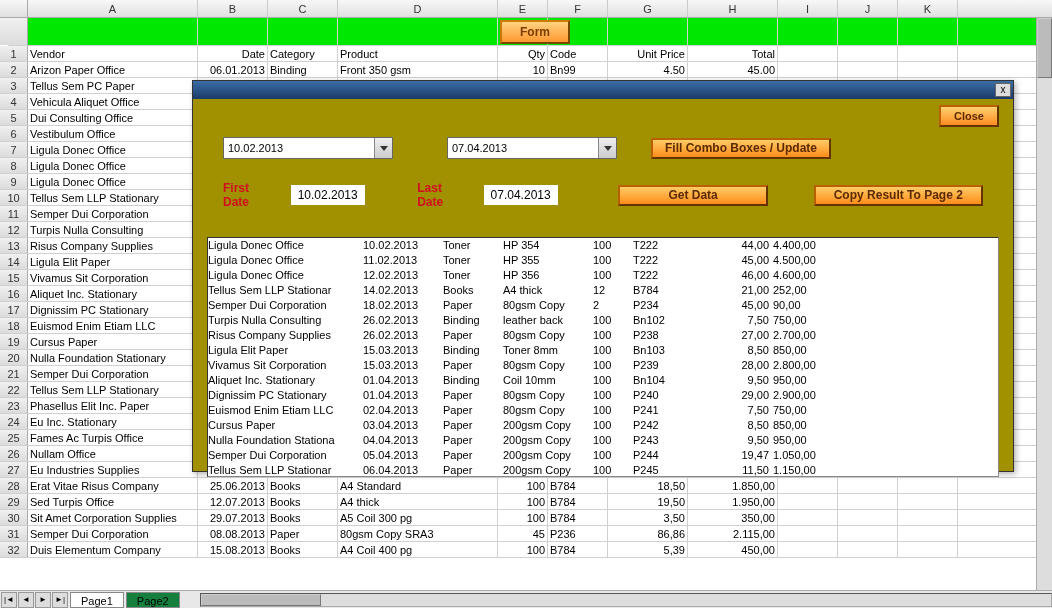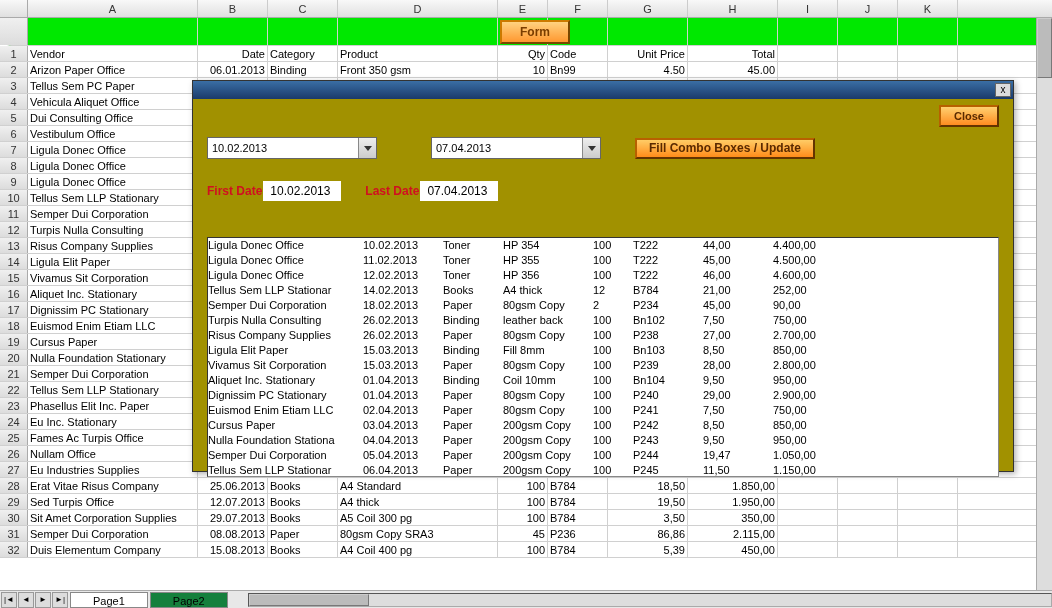--- a/index.html
+++ b/index.html
@@ -32,54 +32,54 @@
 .cJ { width: 60px; }
 .cK { width: 60px; }
 
 
 .form-btn { position: absolute; left: 500px; top: 2px; width: 70px; height: 24px; background: linear-gradient(#ffd280, #ff9830); border: 2px outset #cc7a00; color: #7a3d00; font-weight: bold; font-size: 12px; cursor: pointer; }
 
 
 .modal { position: absolute; left: 192px; top: 80px; width: 822px; height: 392px; background: #a19100; border: 1px solid #333; box-shadow: 2px 2px 6px rgba(0,0,0,0.3); }
 .modal-title { height: 18px; background: linear-gradient(#3a6ea5, #1a3a6a); display: flex; justify-content: flex-end; align-items: center; }
 .modal-close-x { width: 16px; height: 14px; background: #ddd; border: 1px solid #666; text-align: center; line-height: 12px; font-size: 10px; margin-right: 2px; cursor: pointer; font-family: Arial; }
-.modal-body { padding: 8px 14px; position: relative; height: calc(100% - 18px); }
+.modal-body { padding: 8px 30px; position: relative; height: calc(100% - 18px); }
 .close-btn { position: absolute; right: 14px; top: 6px; width: 60px; height: 22px; background: linear-gradient(#ffd070, #ff8c20); border: 2px outset #b86000; color: #5a2a00; font-weight: bold; font-size: 11px; cursor: pointer; }
 
 .controls-row { display: flex; align-items: center; margin-top: 30px; gap: 12px; }
 .combo { width: 170px; height: 22px; background: #fff; border: 1px solid #666; display: flex; align-items: center; padding: 0 4px; position: relative; }
 .combo .arrow { position: absolute; right: 0; top: 0; width: 18px; height: 100%; background: linear-gradient(#eee, #ccc); border-left: 1px solid #888; display: flex; align-items: center; justify-content: center; }
 .combo .arrow::after { content: ""; border-left: 4px solid transparent; border-right: 4px solid transparent; border-top: 5px solid #333; }
 
 .orange-btn { background: linear-gradient(#ffcc66, #ff8c1a); border: 2px outset #b86000; color: #5a2a00; font-weight: bold; font-size: 12px; height: 21px; cursor: pointer; padding: 0 10px; }
 .fill-btn { width: 180px; margin-left: 22px; }
 .get-btn { width: 160px; }
 .copy-btn { width: 180px; }
 
-.labels-row { display: flex; align-items: center; margin-top: 22px; gap: 1px; }
+.labels-row { display: flex; align-items: center; margin-top: 22px; gap: 16px; }
 .lbl { color: #d01020; font-weight: bold; font-size: 12px; }
 .val-box { background: #fff; border: 1px solid transparent; padding: 2px 6px; width: 78px; font-size: 12px; }
 
 .listbox { position: absolute; left: 14px; top: 138px; right: 14px; height: 240px; background: #fff; border: 1px inset #888; overflow: hidden; }
 .listbox-inner { overflow-y: scroll; height: 100%; }
 .lb-row { display: flex; height: 15px; line-height: 15px; font-size: 11px; }
 .lb-row > div { overflow: hidden; white-space: nowrap; padding-right: 4px; }
 .lbc0 { width: 155px; }
 .lbc1 { width: 80px; }
 .lbc2 { width: 60px; }
 .lbc3 { width: 90px; }
 .lbc4 { width: 40px; }
 .lbc5 { width: 70px; }
-.lbc6 { width: 70px; padding-right: 20px; }
+.lbc6 { width: 70px; text-align: right; padding-right: 20px; }
 .lbc7 { width: 80px; text-align: left; }
 
 
 .sheet-tabs { position: absolute; bottom: 0; left: 0; right: 0; height: 18px; background: #e8e8e8; border-top: 1px solid #aaa; display: flex; align-items: center; }
 .nav-btn { width: 16px; height: 16px; border: 1px solid #999; background: #ddd; margin-left: 1px; display: flex; align-items: center; justify-content: center; font-size: 8px; cursor: pointer; }
-.tab { padding: 0 22px; height: 16px; line-height: 16px; border: 1px solid #888; background: #fff; margin-left: 2px; font-size: 11px; cursor: pointer; }
+.tab { padding: 0 10px; height: 16px; line-height: 16px; border: 1px solid #888; background: #fff; margin-left: 2px; font-size: 11px; cursor: pointer; }
 .tab.inactive { background: #15803d; }
 .hscroll { flex: 1; margin-left: 20px; height: 14px; background: #ddd; border: 1px inset #aaa; position: relative; }
 .hthumb { position: absolute; left: 0; width: 120px; height: 100%; background: #bbb; border: 1px outset #ccc; }
 
 .vscroll { position: absolute; right: 0; top: 18px; bottom: 18px; width: 16px; background: #ddd; border-left: 1px solid #aaa; }
 .vthumb { position: absolute; top: 0; width: 100%; height: 60px; background: #bbb; border: 1px outset #ccc; }
 </style>
 </head>
 <body>
 
@@ -586,21 +586,23 @@
       </div>
       <button class="orange-btn fill-btn">Fill Combo Boxes / Update</button>
     </div>
     <div class="labels-row">
       <span class="lbl">First Date</span>
       <span class="val-box">10.02.2013</span>
       <div style="width:22px"></div>
       <span class="lbl">Last Date</span>
       <span class="val-box">07.04.2013</span>
       <div style="width:30px"></div>
+      <button class="orange-btn get-btn">Get Data</button>
       <div style="width:14px"></div>
+      <button class="orange-btn copy-btn">Copy Result To Page 2</button>
     </div>
     <div class="listbox">
       <div class="listbox-inner" id="listbox-inner">
           <div class="lb-row">
             <div class="lbc0">Ligula Donec Office</div>
             <div class="lbc1">10.02.2013</div>
             <div class="lbc2">Toner</div>
             <div class="lbc3">HP 354</div>
             <div class="lbc4">100</div>
             <div class="lbc5">T222</div>
@@ -664,21 +666,21 @@
             <div class="lbc3">80gsm Copy</div>
             <div class="lbc4">100</div>
             <div class="lbc5">P238</div>
             <div class="lbc6">27,00</div>
             <div class="lbc7">2.700,00</div>
           </div>
           <div class="lb-row">
             <div class="lbc0">Ligula Elit Paper</div>
             <div class="lbc1">15.03.2013</div>
             <div class="lbc2">Binding</div>
-            <div class="lbc3">Fill 8mm</div>
+            <div class="lbc3">Toner 8mm</div>
             <div class="lbc4">100</div>
             <div class="lbc5">Bn103</div>
             <div class="lbc6">8,50</div>
             <div class="lbc7">850,00</div>
           </div>
           <div class="lb-row">
             <div class="lbc0">Vivamus Sit Corporation</div>
             <div class="lbc1">15.03.2013</div>
             <div class="lbc2">Paper</div>
             <div class="lbc3">80gsm Copy</div>

